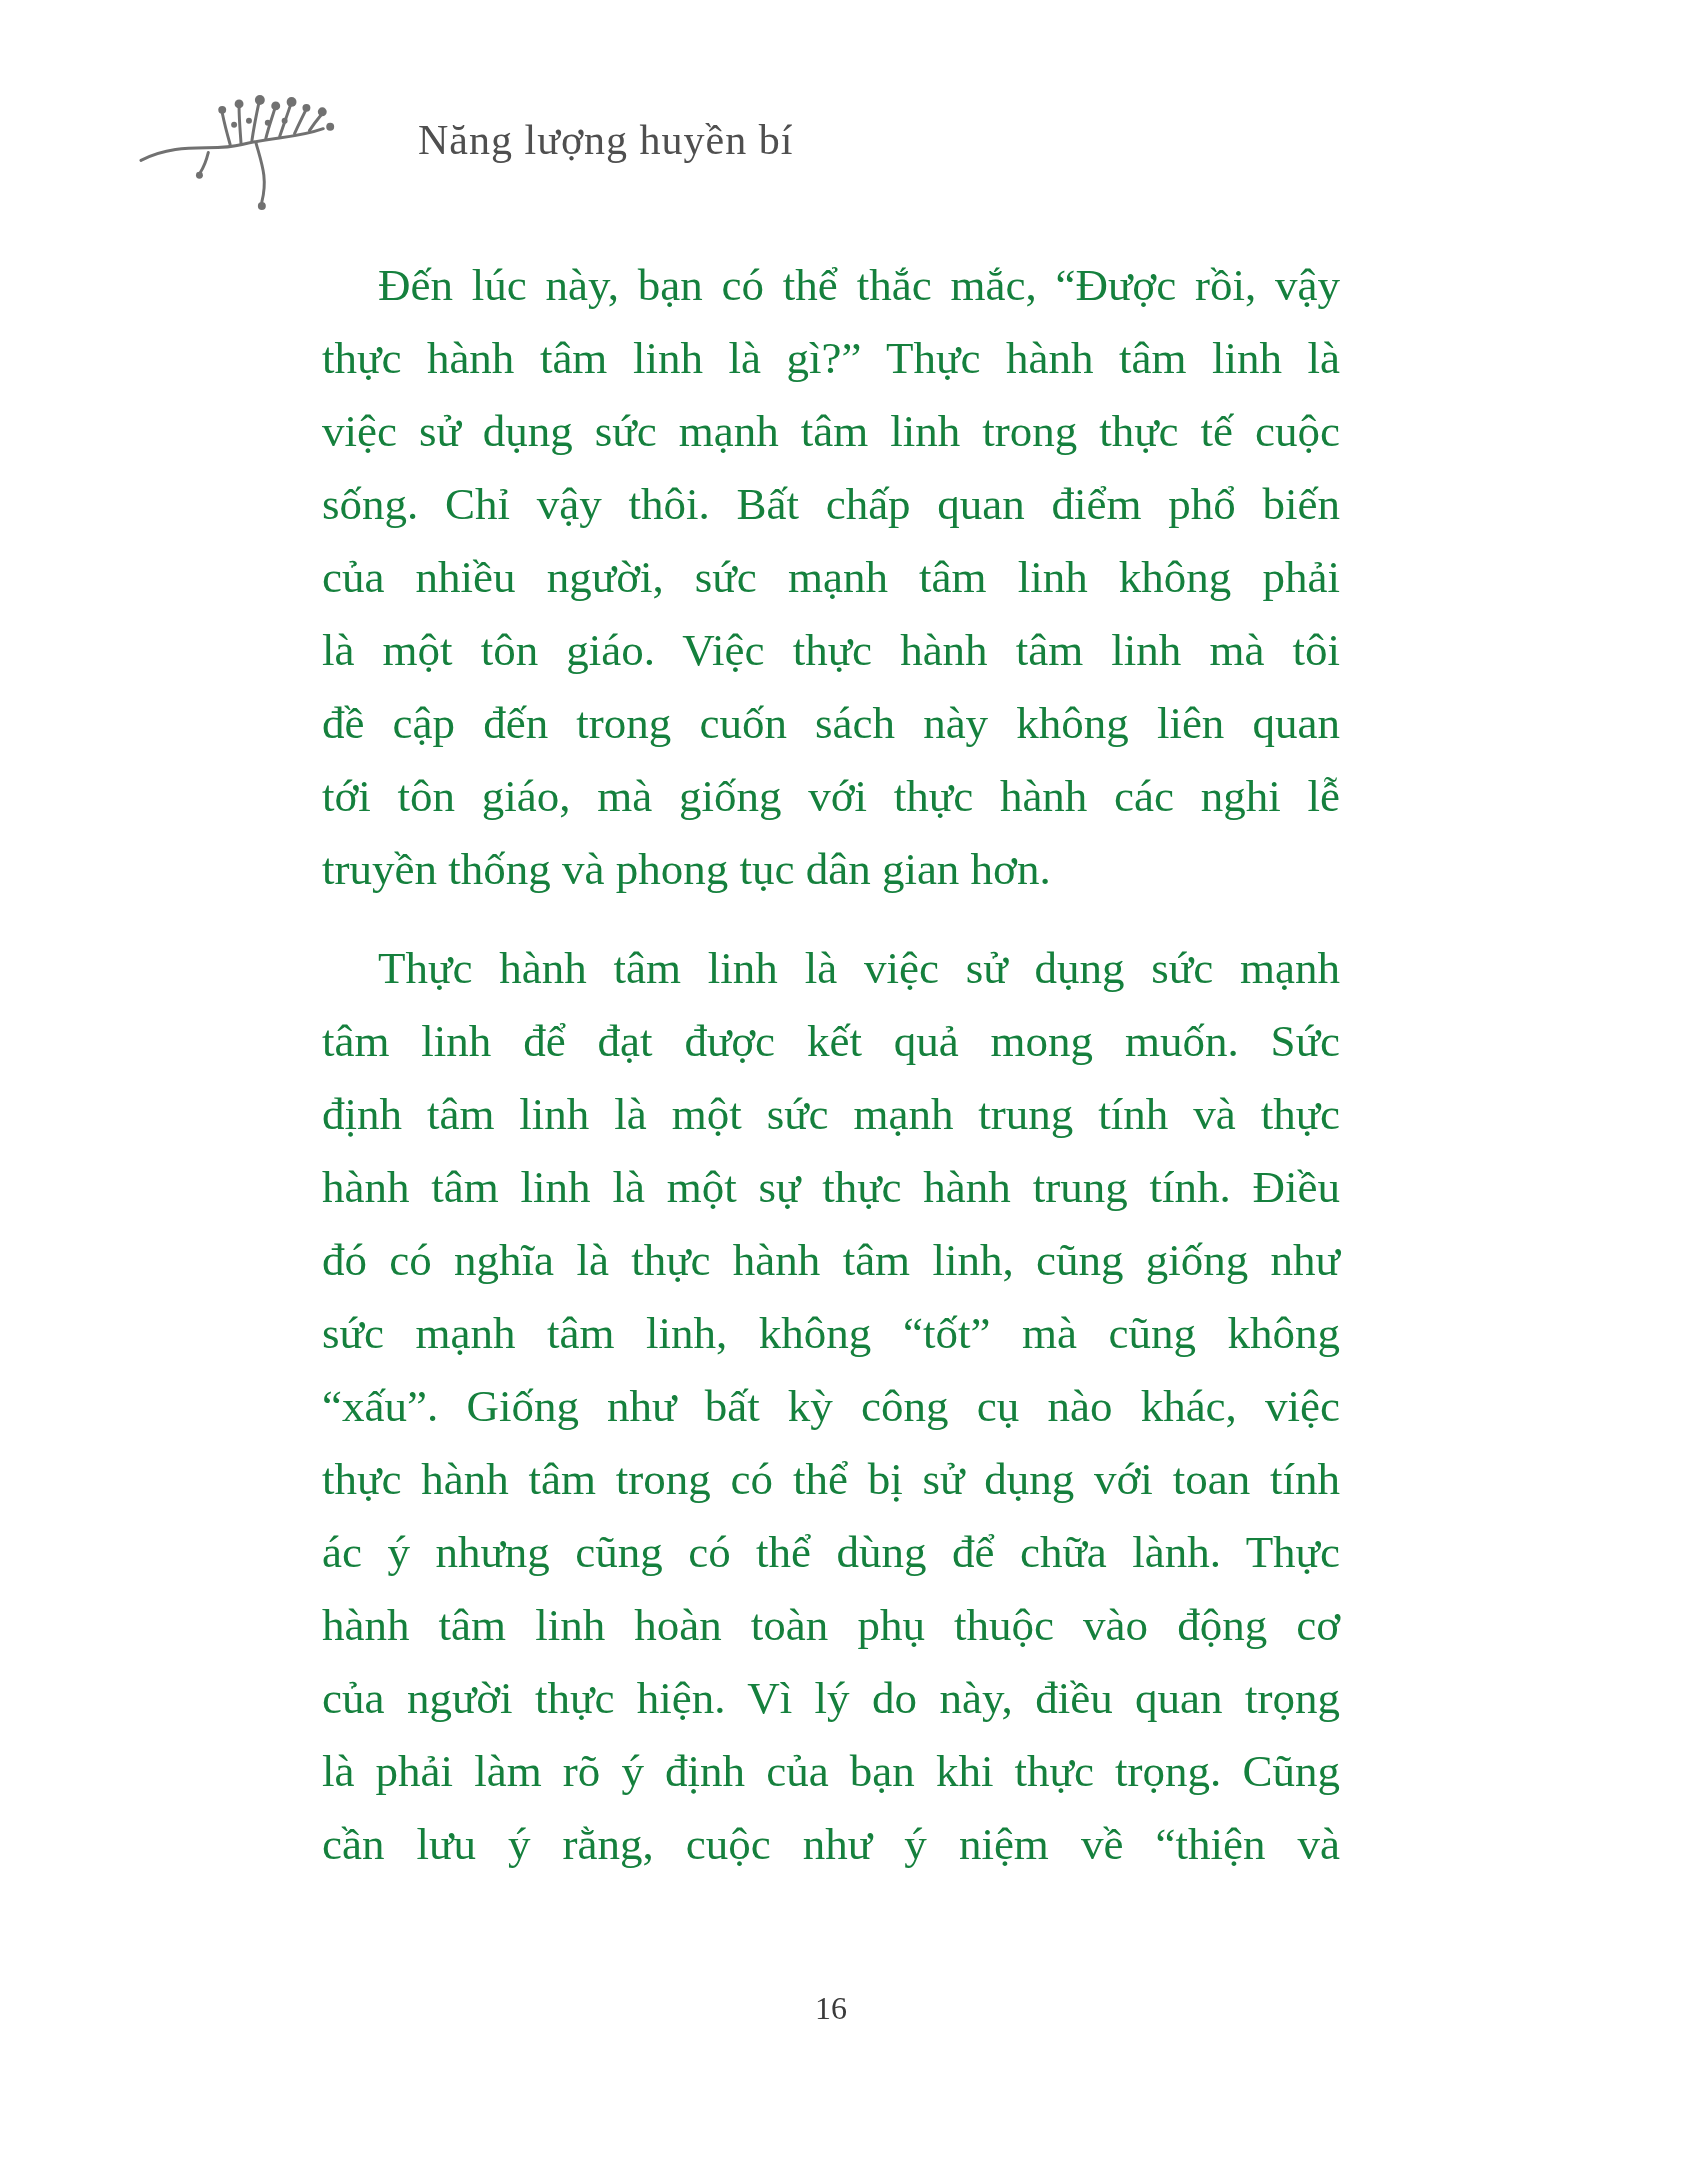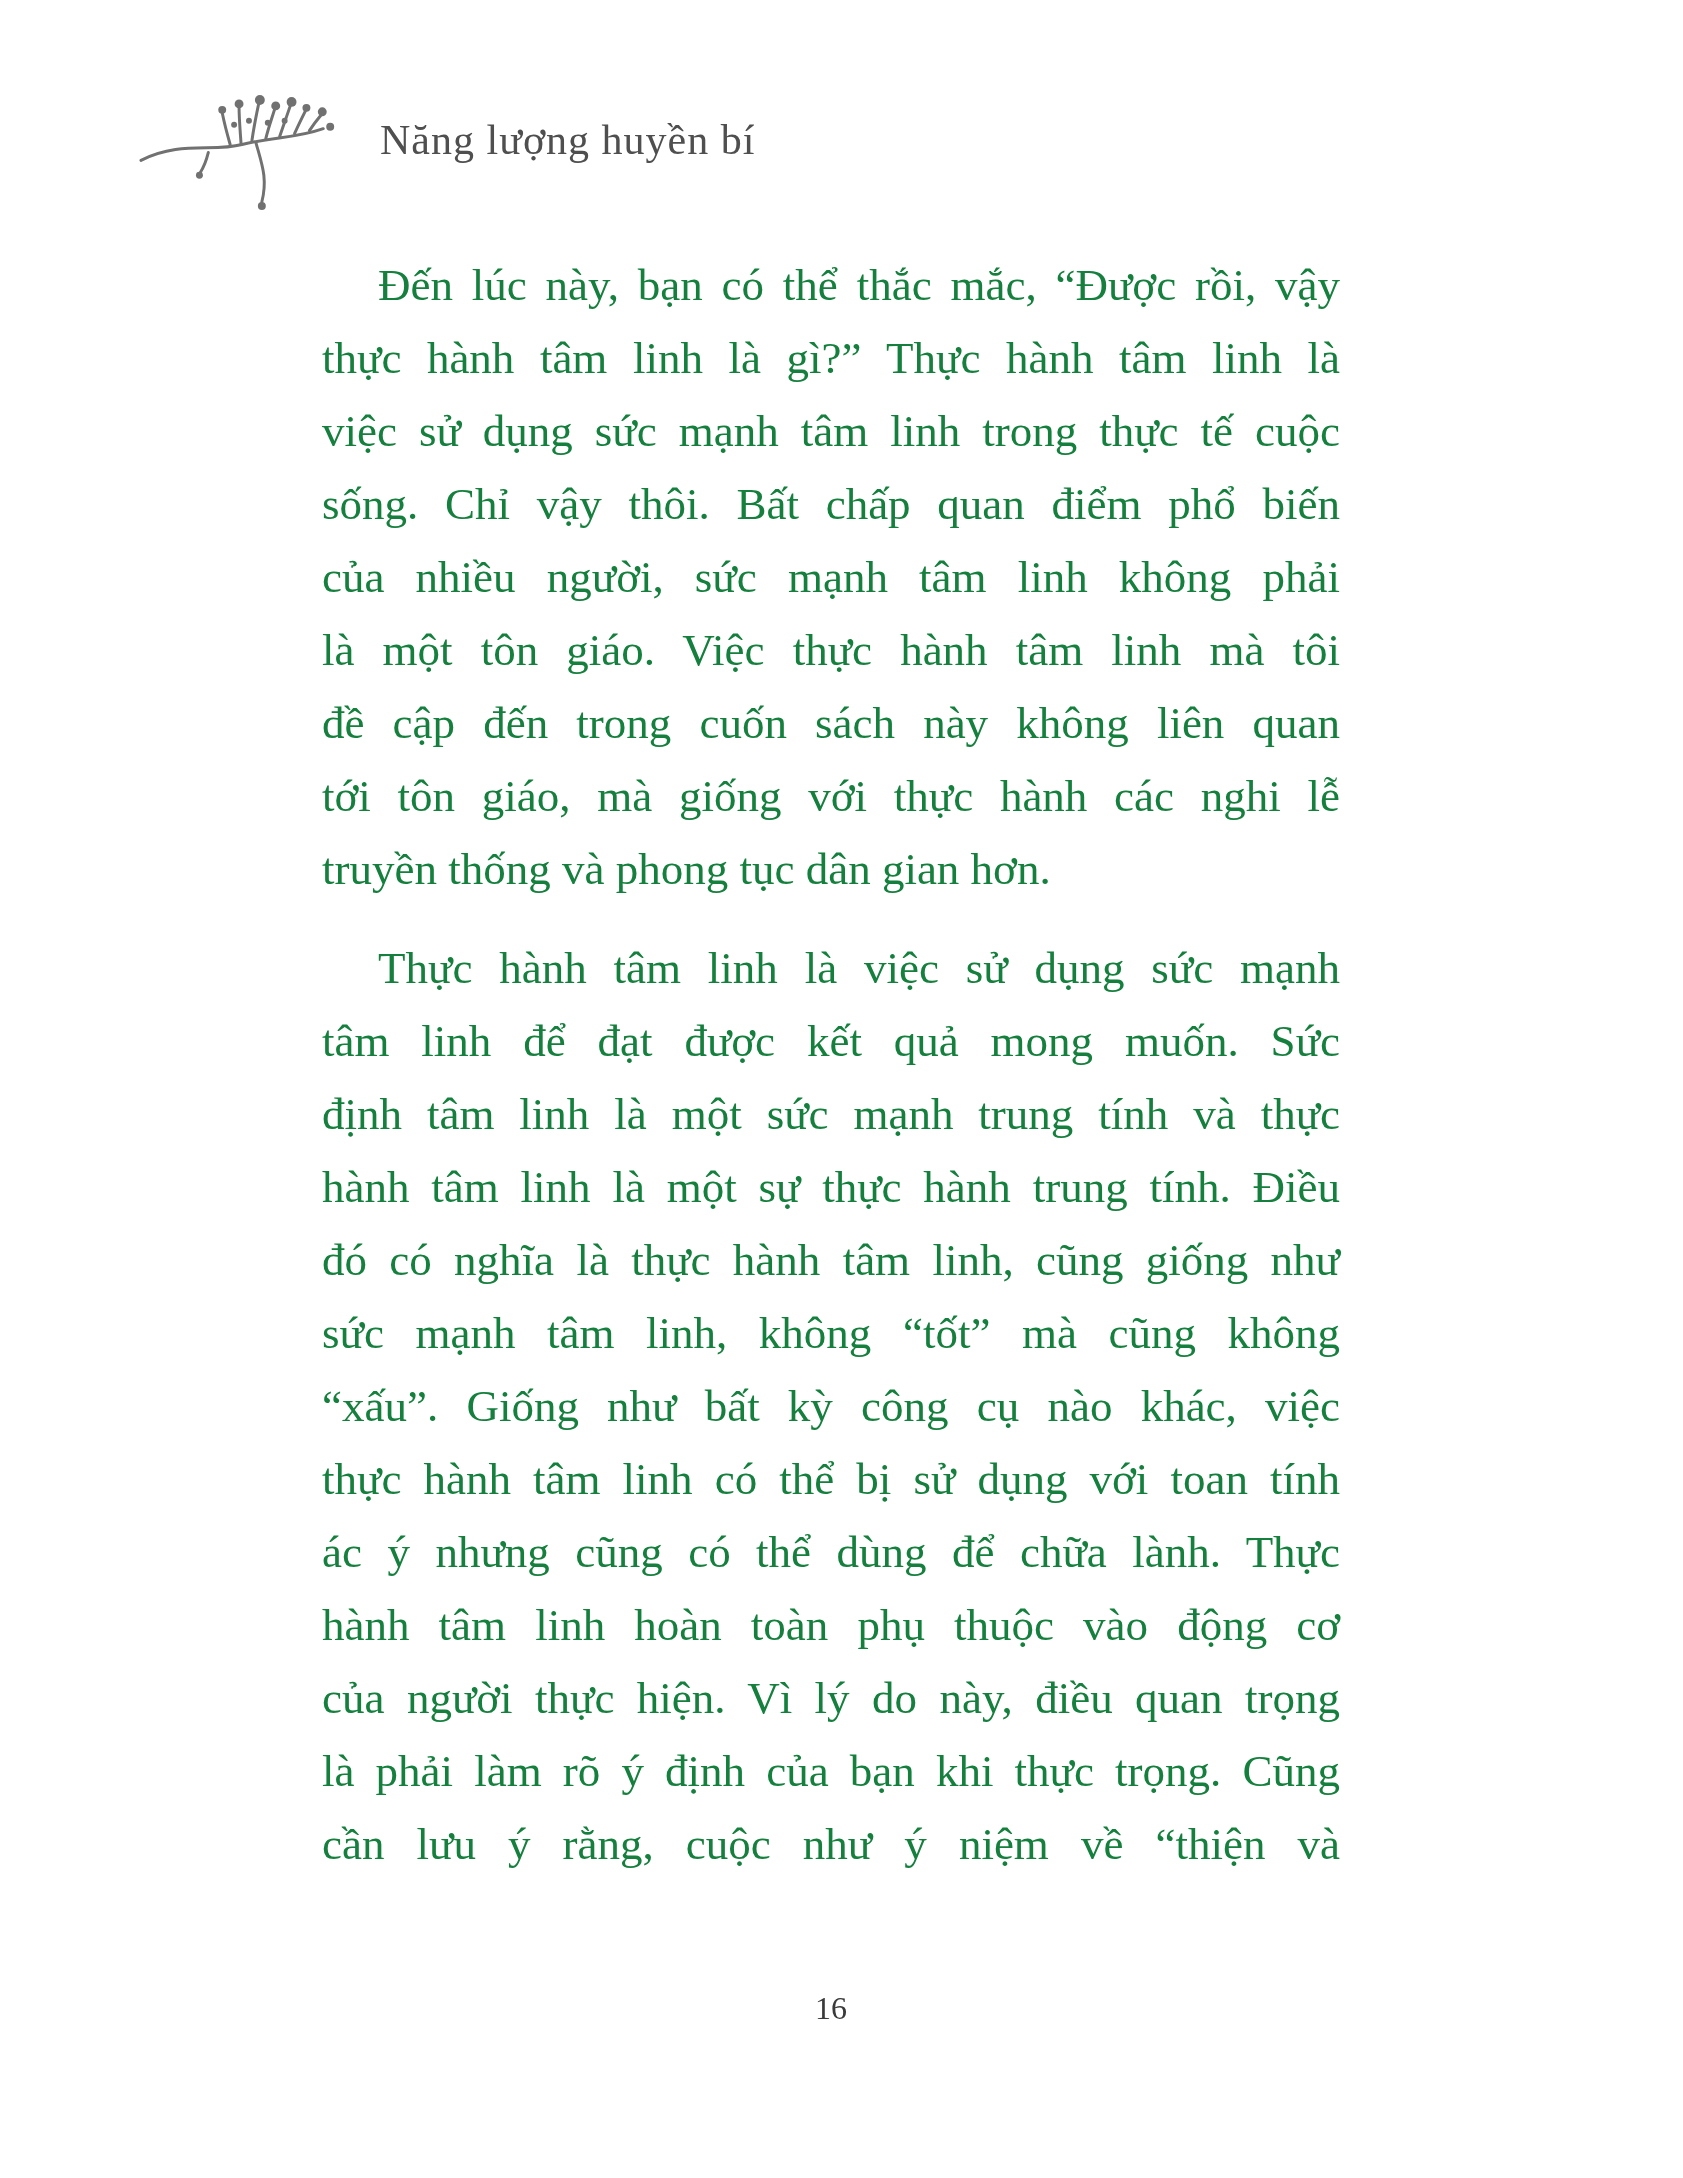--- a/index.html
+++ b/index.html
@@ -16,20 +16,21 @@
     font-family: "Liberation Serif", serif;
   }
   
   .header {
     position: absolute;
     left: 139px;
     top: 77px;
     height: 139px;
     display: flex;
     align-items: flex-start;
+    gap: 38px;
   }
   .ornament {
     width: 213px;
     height: 139px;
     flex: 0 0 auto;
   }
   .header-title {
     margin-left: 28px;
     margin-top: 42px;
     font-size: 42px;
@@ -127,21 +128,21 @@
       <div class="line para-end">truyền thống và phong tục dân gian hơn.</div>
     </div>
     <div class="paragraph">
       <div class="line indent">Thực hành tâm linh là việc sử dụng sức mạnh</div>
       <div class="line">tâm linh để đạt được kết quả mong muốn. Sức</div>
       <div class="line">định tâm linh là một sức mạnh trung tính và thực</div>
       <div class="line">hành tâm linh là một sự thực hành trung tính. Điều</div>
       <div class="line">đó có nghĩa là thực hành tâm linh, cũng giống như</div>
       <div class="line">sức mạnh tâm linh, không “tốt” mà cũng không</div>
       <div class="line">“xấu”. Giống như bất kỳ công cụ nào khác, việc</div>
-      <div class="line">thực hành tâm linh có thể bị sử dụng với toan tính</div>
+      <div class="line">thực hành tâm trong có thể bị sử dụng với toan tính</div>
       <div class="line">ác ý nhưng cũng có thể dùng để chữa lành. Thực</div>
       <div class="line">hành tâm linh hoàn toàn phụ thuộc vào động cơ</div>
       <div class="line">của người thực hiện. Vì lý do này, điều quan trọng</div>
       <div class="line">là phải làm rõ ý định của bạn khi thực trọng. Cũng</div>
       <div class="line">cần lưu ý rằng, cuộc như ý niệm về “thiện và</div>
     </div>
   </div>
 
   <div class="footer">
     <span class="page-number">16</span>

